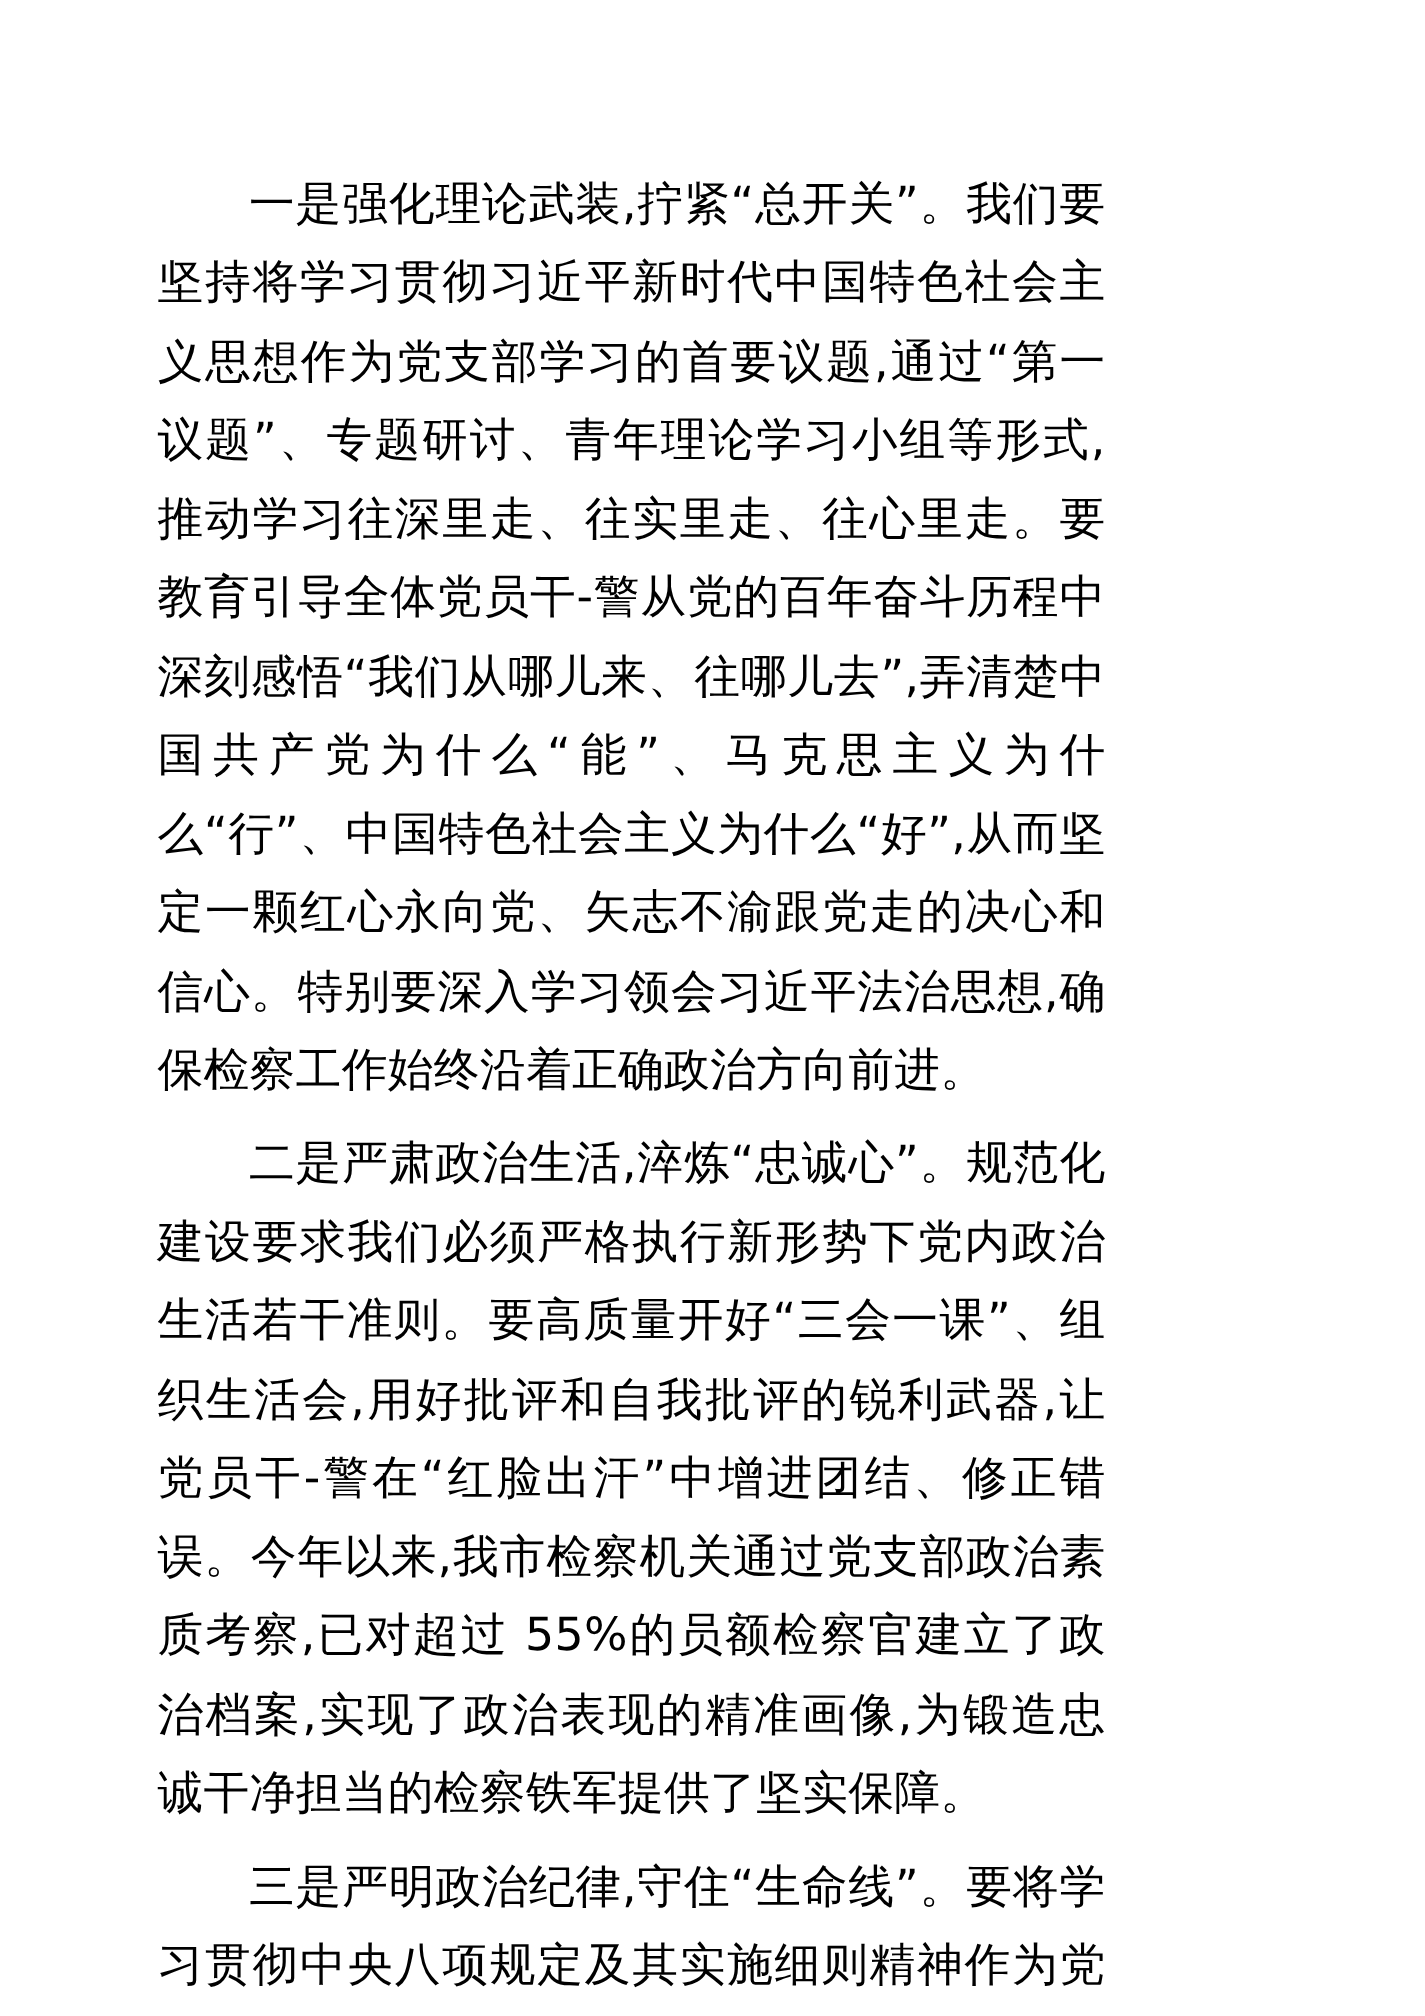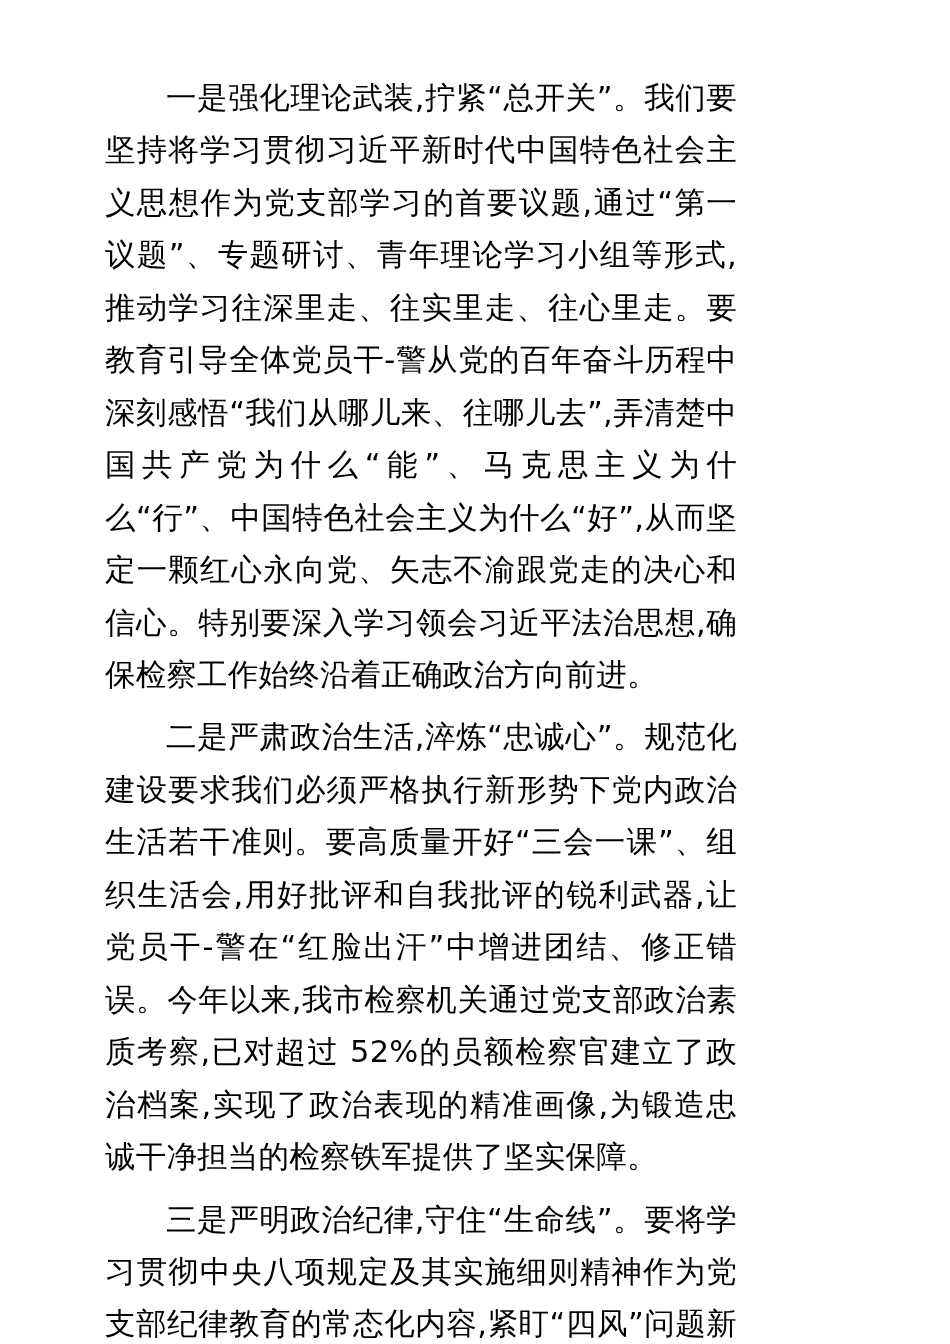--- a/index.html
+++ b/index.html
@@ -12,21 +12,21 @@
     height: 1344px;
     overflow: hidden;
     font-family: "DejaVu Sans", "Liberation Sans", sans-serif;
   }
   .page {
     position: relative;
     width: 842px;
     height: 1344px;
     background: #ffffff;
     box-sizing: border-box;
-    padding: 72px 105px 0 105px;
+    padding: 111px 105px 0 105px;
   }
   .doc-body {
     font-size: 30.5px;
     line-height: 1.72;
     color: #000000;
     text-align: justify;
     text-justify: inter-ideograph;
     letter-spacing: 0.2px;
   }
   .para {
@@ -37,16 +37,16 @@
   .para:last-child {
     margin-bottom: 0;
   }
 </style>
 </head>
 <body>
 
 <div class="page">
   <div class="doc-body">
     <p class="para">一是强化理论武装,拧紧“总开关”。我们要坚持将学习贯彻习近平新时代中国特色社会主义思想作为党支部学习的首要议题,通过“第一议题”、专题研讨、青年理论学习小组等形式,推动学习往深里走、往实里走、往心里走。要教育引导全体党员干-警从党的百年奋斗历程中深刻感悟“我们从哪儿来、往哪儿去”,弄清楚中国共产党为什么“能”、马克思主义为什么“行”、中国特色社会主义为什么“好”,从而坚定一颗红心永向党、矢志不渝跟党走的决心和信心。特别要深入学习领会习近平法治思想,确保检察工作始终沿着正确政治方向前进。</p>
-    <p class="para">二是严肃政治生活,淬炼“忠诚心”。规范化建设要求我们必须严格执行新形势下党内政治生活若干准则。要高质量开好“三会一课”、组织生活会,用好批评和自我批评的锐利武器,让党员干-警在“红脸出汗”中增进团结、修正错误。今年以来,我市检察机关通过党支部政治素质考察,已对超过 52%的员额检察官建立了政治档案,实现了政治表现的精准画像,为锻造忠诚干净担当的检察铁军提供了坚实保障。</p>
+    <p class="para">二是严肃政治生活,淬炼“忠诚心”。规范化建设要求我们必须严格执行新形势下党内政治生活若干准则。要高质量开好“三会一课”、组织生活会,用好批评和自我批评的锐利武器,让党员干-警在“红脸出汗”中增进团结、修正错误。今年以来,我市检察机关通过党支部政治素质考察,已对超过 55%的员额检察官建立了政治档案,实现了政治表现的精准画像,为锻造忠诚干净担当的检察铁军提供了坚实保障。</p>
     <p class="para">三是严明政治纪律,守住“生命线”。要将学习贯彻中央八项规定及其实施细则精神作为党支部纪律教育的常态化内容,紧盯“四风”问题新动向、新表现,教育引导党员干-警知敬畏、存戒惧、守底线。通过常态化的警示教育和纪律党课,确保每一</p>
   </div>
 </div>
 
 </body></html>

